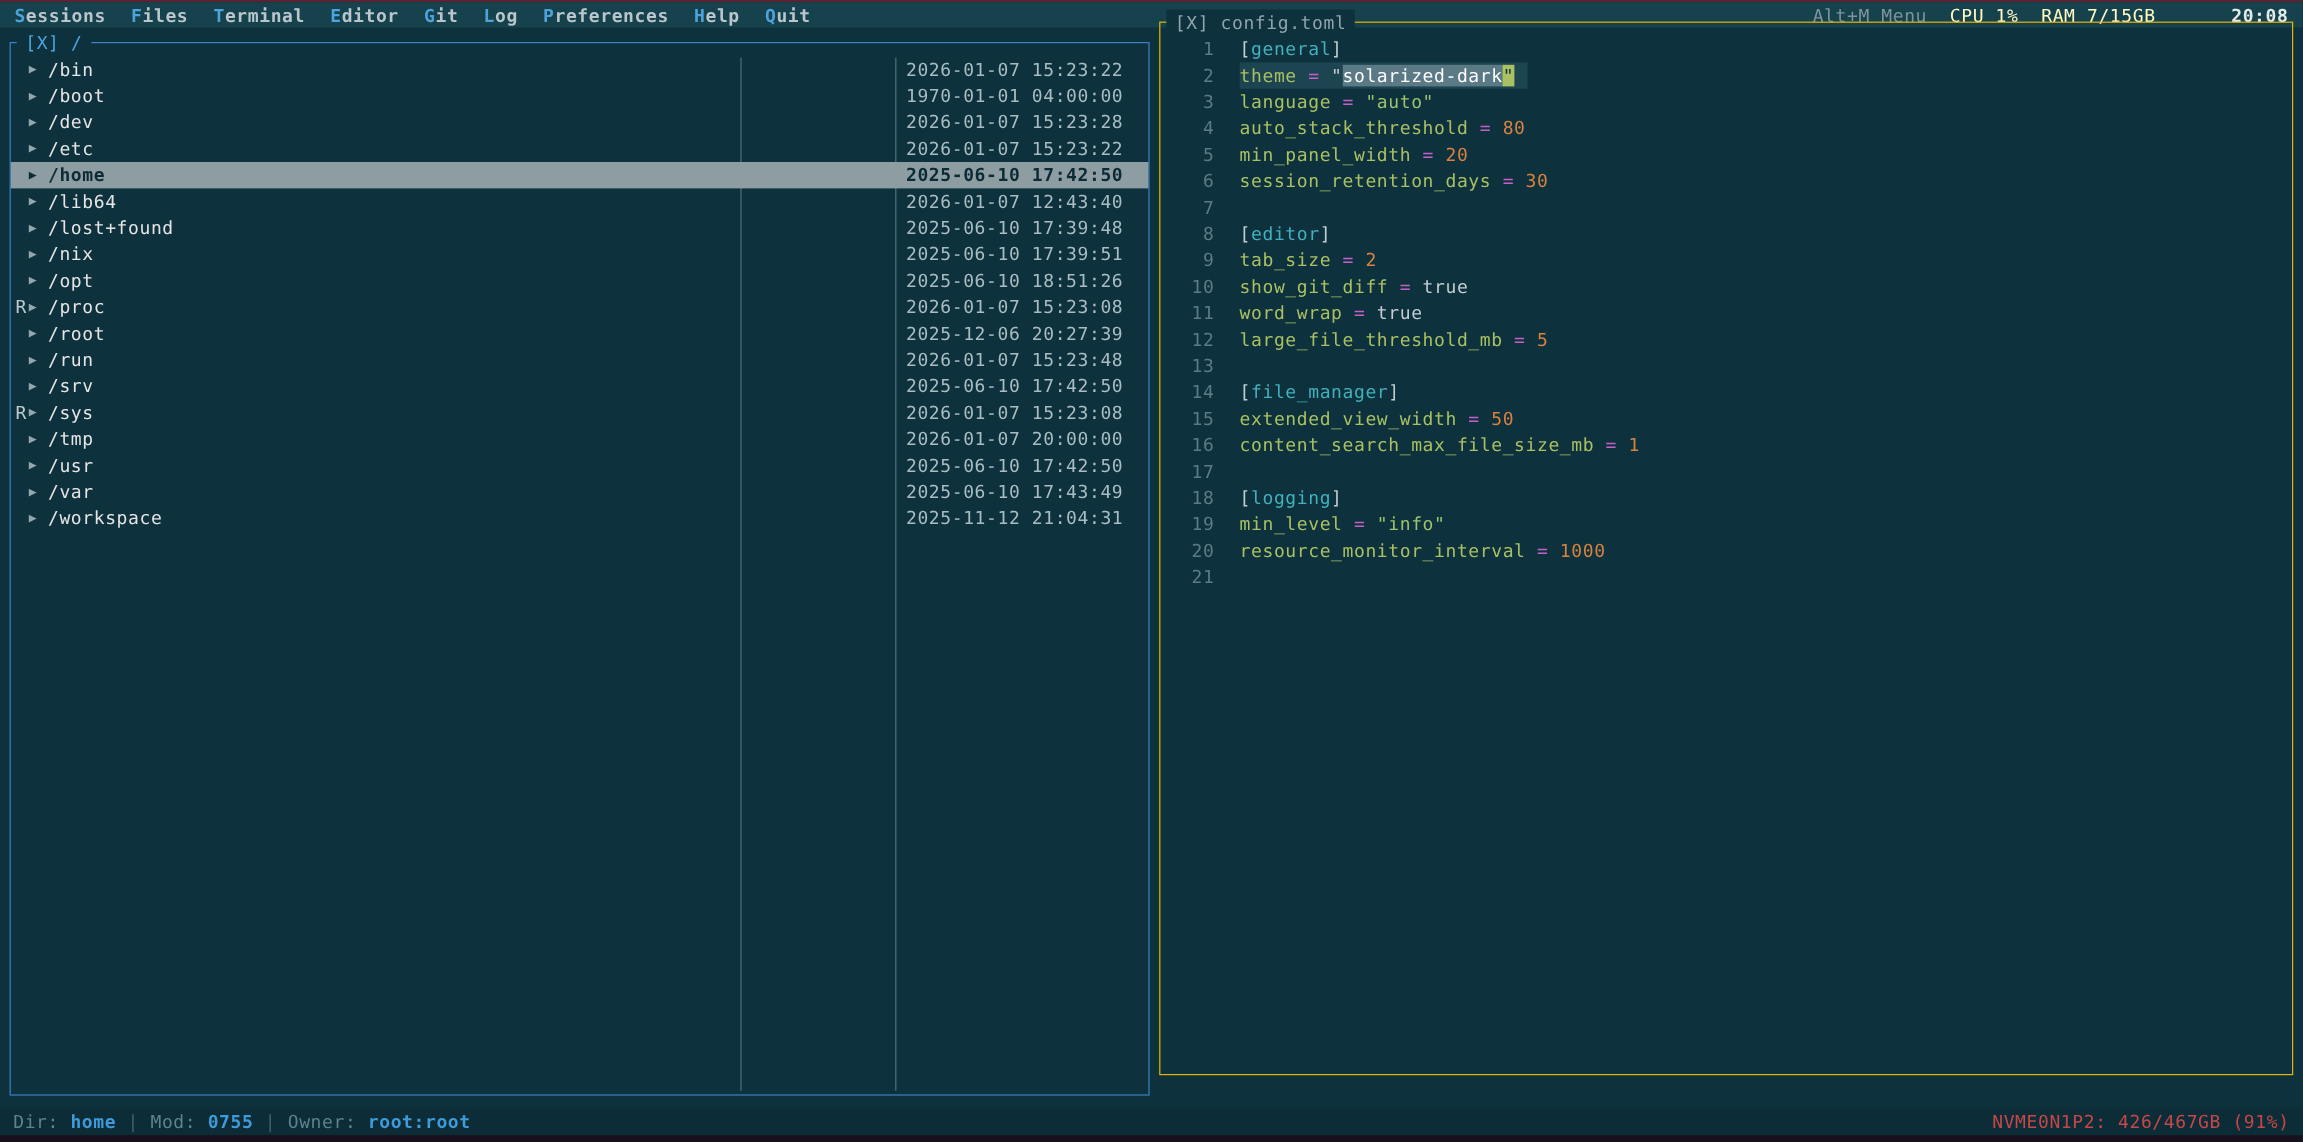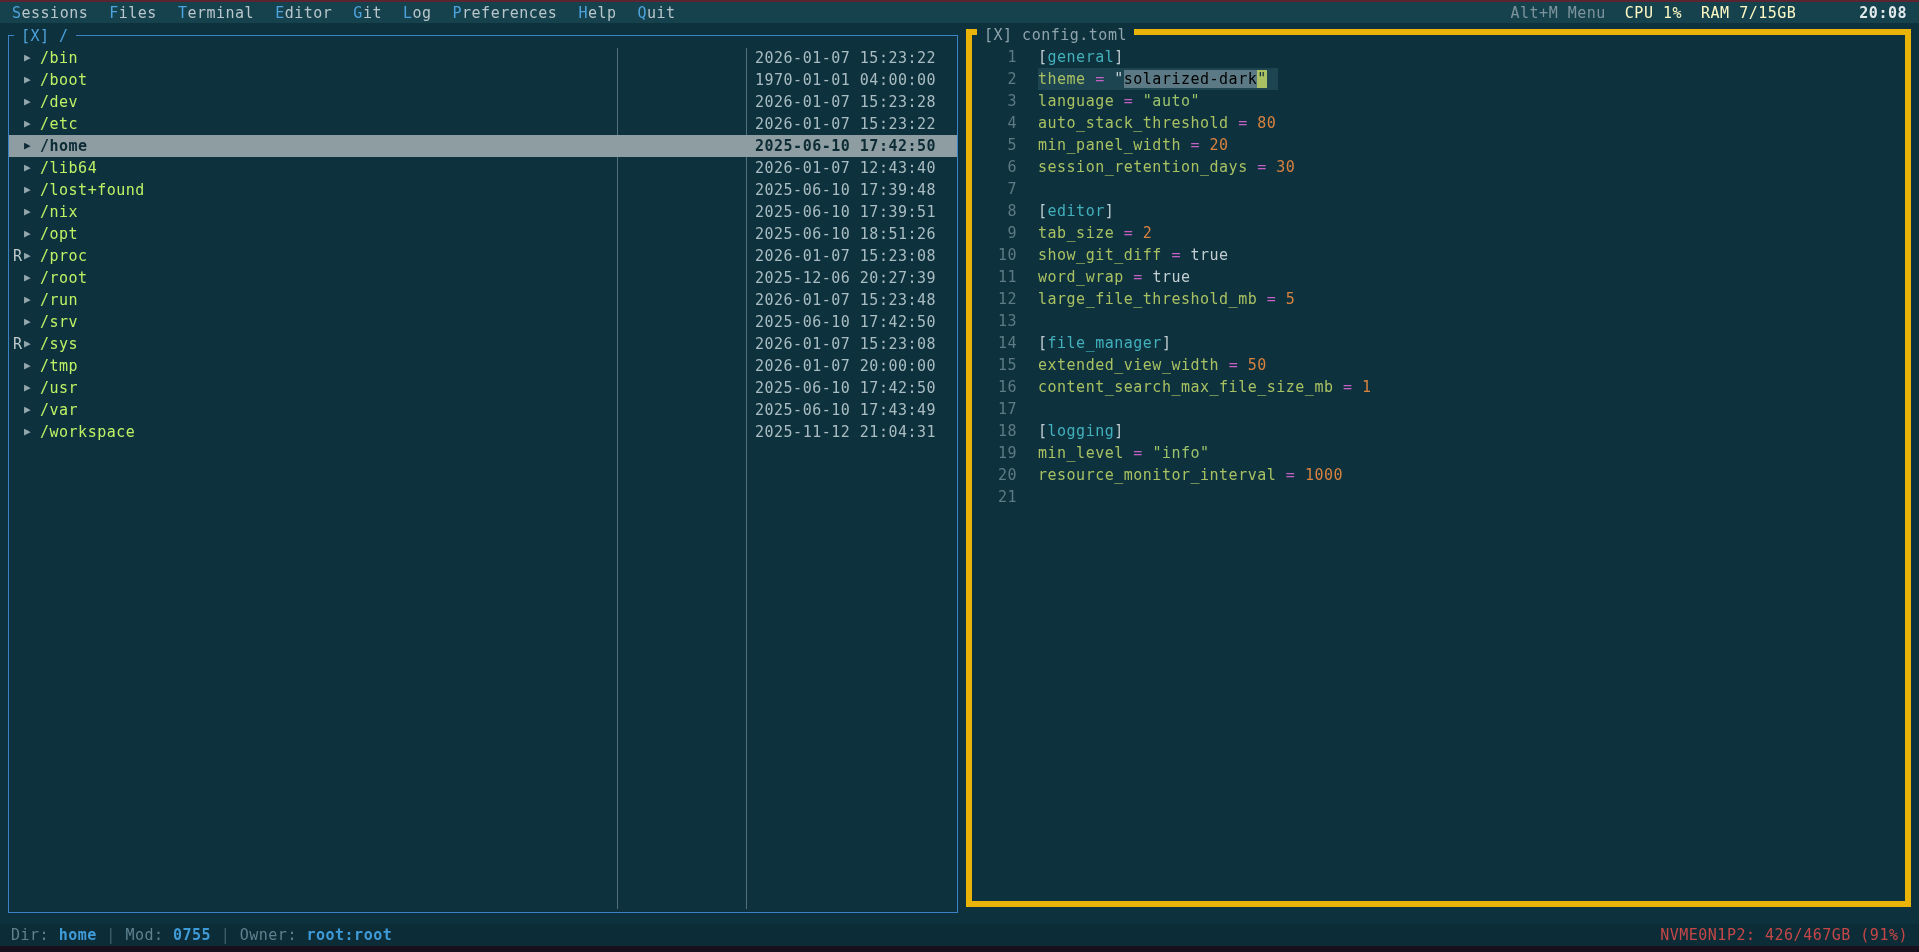--- a/index.html
+++ b/index.html
@@ -3,54 +3,54 @@
 <meta charset="utf-8">
 <style>
   html,body{margin:0;padding:0;background:#0d313d;}
   .screen{position:relative;width:1919px;height:952px;background:#0d313d;overflow:hidden;
           font-family:"DejaVu Sans Mono","Liberation Mono",monospace;font-size:15px;
           letter-spacing:.5px;color:#c3ced2;cursor:default;}
   .topstrip{position:absolute;top:0;left:0;width:100%;height:2px;background:#5a2530;}
   .menubar{position:absolute;top:2px;left:0;width:100%;height:21px;background:#16424e;
            display:flex;align-items:center;padding:0 12px;box-sizing:border-box;}
   .menu-items{display:flex;gap:21px;}
-  .menu-item{color:#b9c6cb;}
+  .menu-item{color:#b9c6cb;font-weight:bold;}
   .menu-item .accel{color:#4da3dc;}
   .menu-right{margin-left:auto;display:flex;gap:19px;align-items:center;}
   .hint{color:#7d949c;} .meter{color:#fef9c3;} .clock{color:#e2eaec;font-weight:bold;margin-left:44px;}
 
   .panel{position:absolute;box-sizing:border-box;}
   .file-panel{left:8px;top:35px;width:950px;height:878px;border:1px solid #3b83c6;}
-  .editor-panel{left:966px;top:29px;width:945px;height:878px;border:6px solid #eab308;}
+  .editor-panel{left:966px;top:18px;width:945px;height:878px;border:1px solid #eab308;}
   .panel-title{position:absolute;top:-11px;left:5px;height:22px;line-height:22px;
                background:#0d313d;padding:0 7px;white-space:pre;}
   .file-panel>.panel-title{color:#4da3dc;}
   .editor-panel>.panel-title{color:#8fa4ad;}
 
   .colsep{position:absolute;top:12px;bottom:3px;width:1px;background:#51707c;z-index:1;}
   .colsep.c1{left:608px;} .colsep.c2{left:737px;}
 
   .file-list{position:absolute;top:11px;left:0;right:0;z-index:2;}
   .frow{display:flex;height:22px;line-height:22px;padding-left:4px;white-space:pre;}
   .frow .pre{width:11px;flex:none;color:#becacd;}
   .frow .arr{width:16px;flex:none;color:#93a7ad;font-size:11px;}
-  .frow .fname{flex:1;color:#bef264;overflow:hidden;}
+  .frow .fname{flex:1;color:#e5e5e5;overflow:hidden;}
   .frow .ftime{width:202px;flex:none;color:#a9bcc1;}
   .frow.sel{background:#8d9da2;}
   .frow.sel .pre,.frow.sel .arr,.frow.sel .fname,.frow.sel .ftime{color:#0c2b35;font-weight:bold;}
 
   .editor-lines{position:absolute;top:11px;left:0;right:0;}
   .eline{display:flex;height:22px;line-height:22px;white-space:pre;}
   .eline .ln{width:45px;flex:none;text-align:right;color:#5c7b86;}
   .eline .code{margin-left:21px;}
   .eline .code.hl{background:#1c4551;padding-right:11px;}
   .tk-k{color:#a9c162;} .tk-o{color:#c561c5;} .tk-n{color:#d8823f;}
   .tk-s{color:#9cc36c;} .tk-w{color:#c3ced2;} .tk-br{color:#c0cdd1;}
   .tk-sec{color:#43b0bd;} .tk-txt{color:#c3ced2;}
-  .tk-sel{background:#5b7a85;color:#000000;}
+  .tk-sel{background:#5b7a85;color:#ffffff;}
   .tk-cur{background:#a9c162;color:#11323c;}
 
   .statusbar{position:absolute;left:0;right:0;top:924px;height:22px;line-height:22px;
              background:#0c2c38;padding:0 11px;display:flex;box-sizing:border-box;white-space:pre;text-align:right;}
   .status-left{display:flex;}
   .slabel{color:#5f8290;} .svalue{color:#3f9bd8;font-weight:bold;} .ssep{color:#41616d;}
   .disk{margin-left:auto;color:#c64747;}
   .bottomstrip{position:absolute;left:0;bottom:0;width:100%;height:6px;background:#18111d;}
 </style>
 </head>

